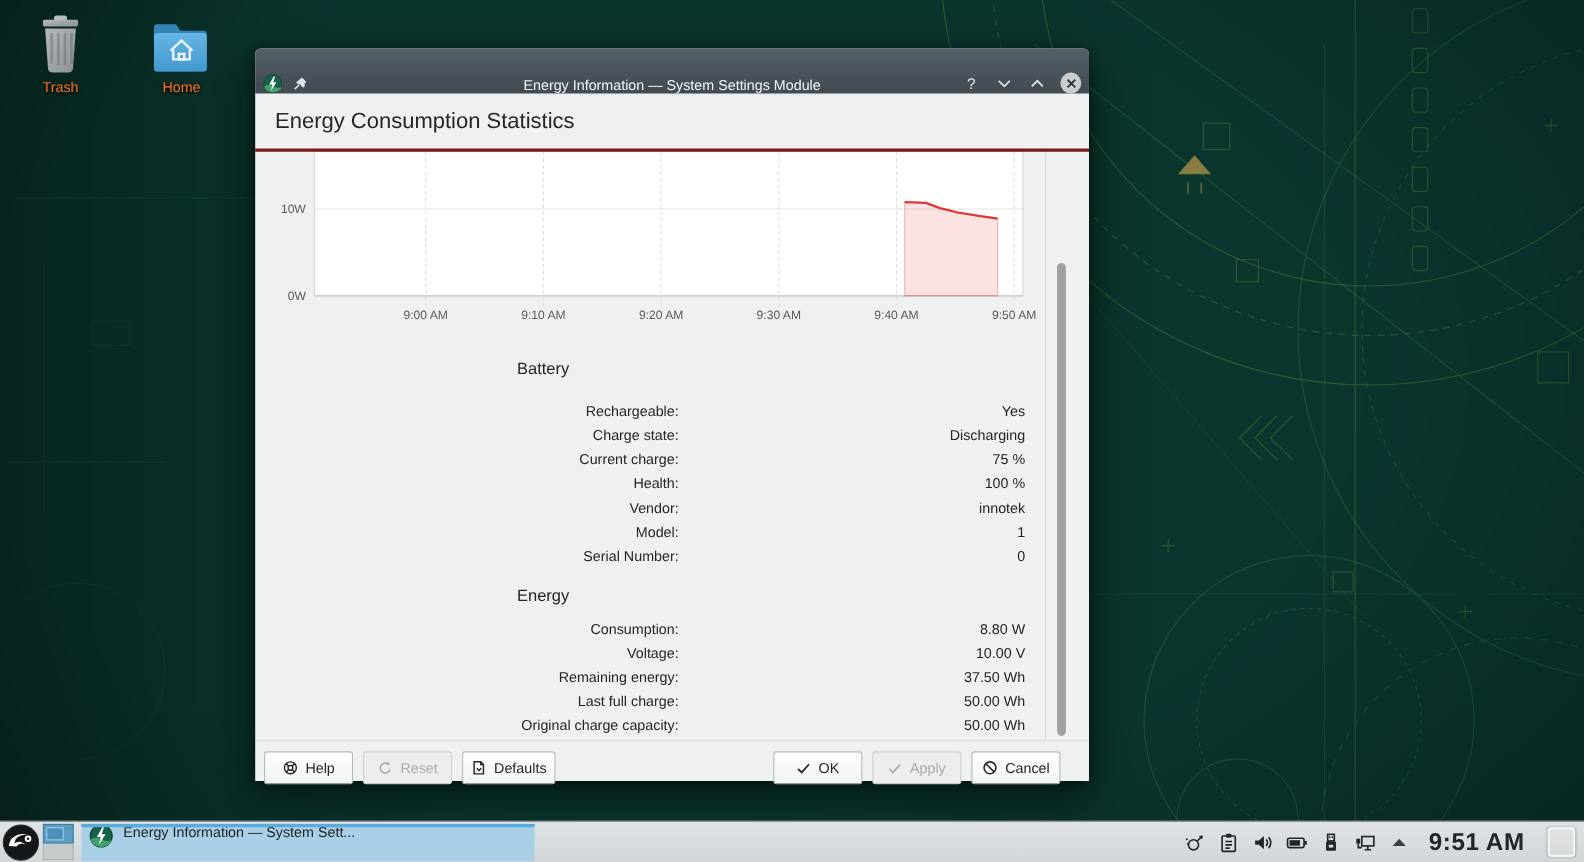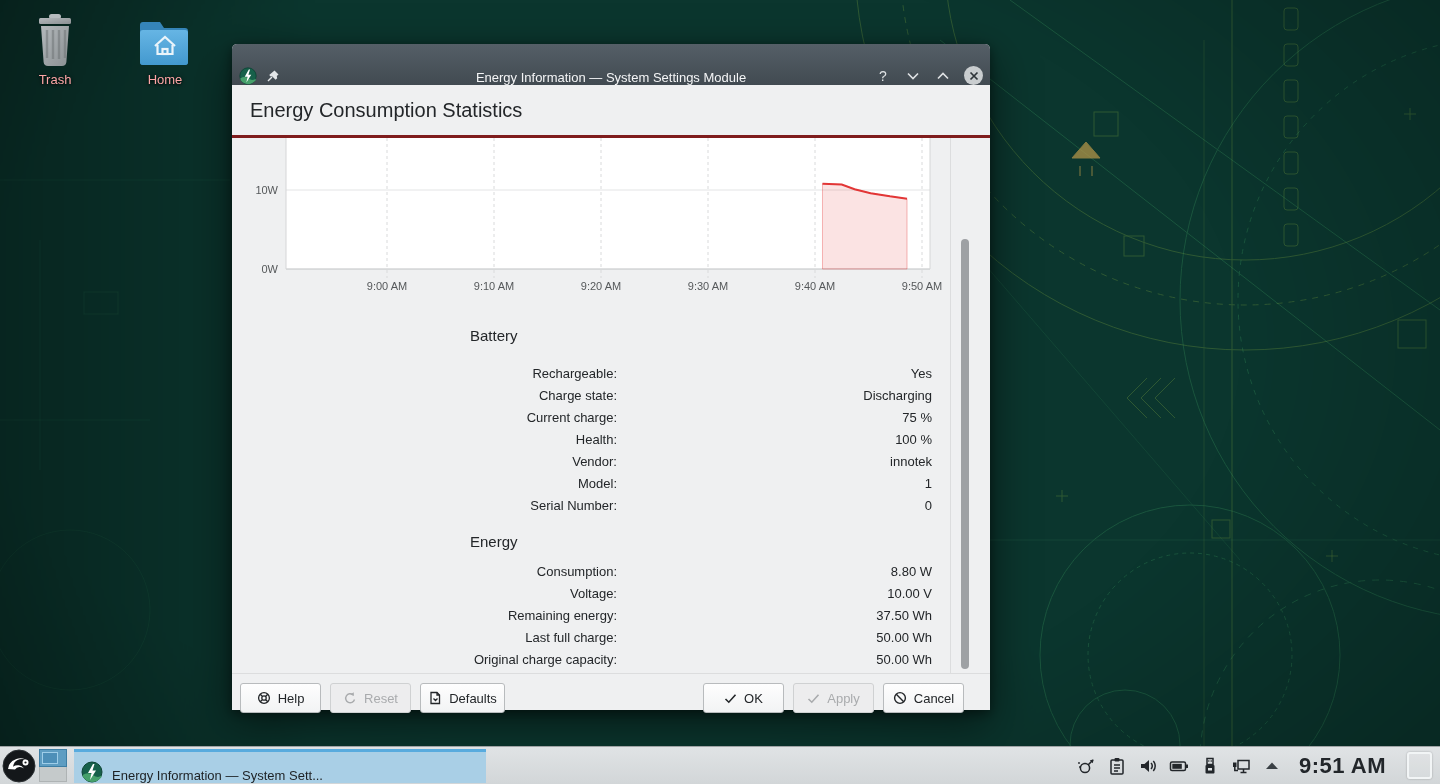--- a/index.html
+++ b/index.html
@@ -11,21 +11,21 @@
   .wallpaper svg { position:absolute; inset:0; }
   .vignette { position:absolute; inset:0;
     background:
       linear-gradient(90deg, rgba(0,0,0,.30), rgba(0,0,0,0) 22%),
       radial-gradient(1150px 720px at 42% 44%, rgba(0,0,0,0) 55%, rgba(0,0,0,.30) 100%);
     pointer-events:none; }
 
   
   .desk-icon { position:absolute; width:92px; text-align:center; cursor:default; }
   .desk-icon .glyph { display:block; margin:0 auto; }
-  .desk-icon .label { display:block; margin-top:2px; color:#fca5a5; font-size:13px;
+  .desk-icon .label { display:block; margin-top:2px; color:#f97316; font-size:13px;
     text-shadow:0 1px 3px rgba(0,0,0,.95), 0 0 6px rgba(0,0,0,.6); }
   #icon-trash { left:9px; top:10px; }
   #icon-home  { left:119px; top:10px; }
 
   
   .window { position:absolute; left:232px; top:44px; width:758px; height:666px;
     background:#eff0f1; border-radius:5px 5px 0 0;
     box-shadow:0 14px 46px rgba(0,0,0,.55), 0 3px 12px rgba(0,0,0,.45); }
 
   .titlebar { height:41px; background:linear-gradient(#555f67,#414a51);
@@ -73,21 +73,21 @@
   
   .taskbar { position:absolute; left:0; bottom:0; width:1440px; height:38px;
     background:linear-gradient(#e0e3e5,#d2d6d8); border-top:1px solid #9fa3a5;
     display:flex; align-items:center; }
   .launcher { position:absolute; left:2px; top:2px; width:34px; height:34px; cursor:pointer; }
   .pager { position:absolute; left:39px; top:2px; width:28px; height:33px; cursor:pointer; }
   .pager .cell-a { height:18px; background:#5e9dc2; border:1px solid #3d7fa5; border:1px solid #3d7ea4; }
   .pager .cell-a .mini { width:16px; height:12px; margin:2px; background:#4d8fb8; border:1px solid #9ecde8; }
   .pager .cell-b { height:15px; background:#c5cacb; border:1px solid #aeb3b4; border-top:none; }
   .task-button { position:absolute; left:74px; top:2px; width:412px; height:34px;
-    background:#a9cfe6; cursor:pointer; display:flex; align-items:flex-end; padding-left:7px; gap:9px; }
+    background:#a9cfe6; cursor:pointer; display:flex; align-items:flex-start; padding-left:7px; gap:9px; }
   .task-button::before { content:""; position:absolute; left:0; right:0; top:0; height:3px; background:#58abde; }
   .task-label { font-size:13px; color:#1d2124; white-space:nowrap; overflow:hidden; }
   .tray { margin-left:auto; display:flex; align-items:center; gap:11px; padding-right:8px;font-weight:bold; }
   .tray-icon { width:20px; height:20px; display:inline-flex; cursor:pointer; }
   .clock { font-size:22px; color:#22262a; margin:0 10px 0 6px; cursor:pointer; letter-spacing:.5px; }
   .show-desktop { width:25px; height:27px; border:2px solid #f2f5f6; border-radius:3px;
     background:rgba(255,255,255,.06); cursor:pointer; box-shadow:0 0 2px rgba(0,0,0,.3); }
 </style>
 </head>
 <body>

